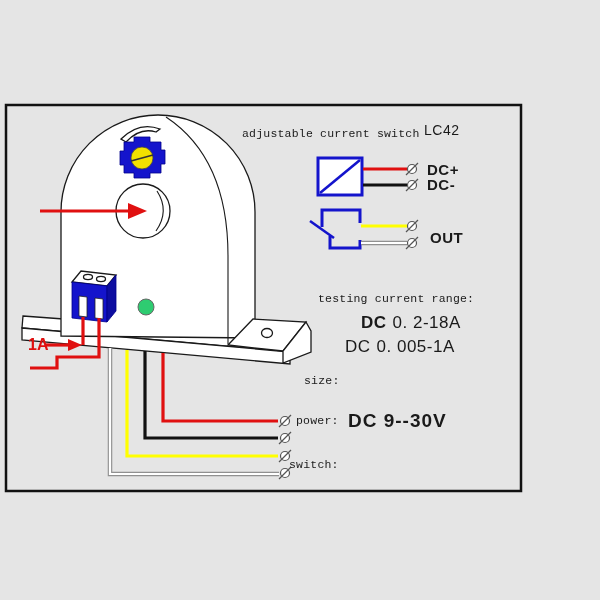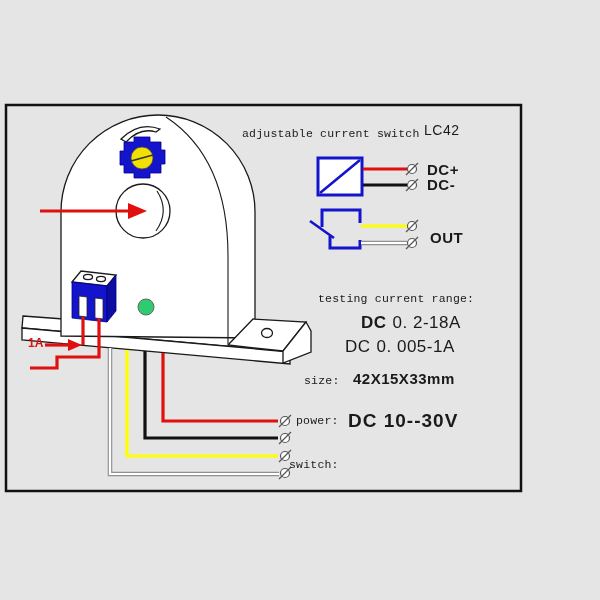--- a/index.html
+++ b/index.html
@@ -13,21 +13,21 @@
   .txt{position:absolute;white-space:nowrap;line-height:1.05;}
   .mono{font-family:"Liberation Mono",monospace;font-size:11.5px;letter-spacing:0.2px;}
   .bold{font-weight:bold;}
   .model{font-size:14px;letter-spacing:0.5px;}
   .conn{font-size:15px;font-weight:bold;letter-spacing:0.5px;}
   .range{font-size:17px;letter-spacing:0.5px;}
   .range .unit{margin-right:6px;}
   .sizeval{font-size:15px;font-weight:bold;letter-spacing:0.5px;}
   .powerval{font-size:19px;font-weight:bold;letter-spacing:1px;}
   .contactval{font-size:17px;font-weight:bold;letter-spacing:0.3px;}
-  .redtxt{color:var(--red);font-size:12px;font-weight:bold;text-align:center;}
+  .redtxt{color:var(--red);font-size:16px;font-weight:bold;text-align:center;}
   .thin{fill:none;stroke:#1a1a1a;stroke-width:1.1px;}
   .whiteface{fill:#ffffff;stroke:#1a1a1a;stroke-width:1.3px;}
   .blueface{fill:var(--blue);stroke:#00008a;stroke-width:0.8px;}
   .bluedark{fill:#0d0da0;stroke:#00008a;stroke-width:0.8px;}
   .bluestroke{fill:none;stroke:var(--blue);stroke-width:3px;}
   .redwire{fill:none;stroke:var(--red);stroke-width:3.2px;}
   .blackwire{fill:none;stroke:var(--wireblack);stroke-width:3.2px;}
   .yellowwire{fill:none;stroke:var(--yellow);stroke-width:3.2px;}
   .whitewire-o{fill:none;stroke:var(--wirewhite-outline);stroke-width:4.5px;}
   .whitewire-i{fill:none;stroke:#ffffff;stroke-width:2.2px;}
@@ -162,21 +162,20 @@
 
   <div class="txt conn" style="left:427px;top:150px;margin-top:12px;">DC+</div>
   <div class="txt conn" style="left:427px;top:177px;">DC-</div>
   <div class="txt conn" style="left:430px;top:230px;">OUT</div>
 
   <div class="txt mono" style="left:318px;top:293px;">testing current range:</div>
   <div class="txt range" style="left:345px;top:314px;margin-left:16px;"><span class="unit bold">DC</span><span>0. 2-18A</span></div>
   <div class="txt range" style="left:345px;top:338px;"><span class="unit">DC</span><span>0. 005-1A</span></div>
 
   <div class="txt mono" style="left:304px;top:375px;">size:</div>
-  <div class="txt sizeval" style="left:353px;top:371px;">42X15X33mm</div>
 
   <div class="txt mono" style="left:296px;top:415px;">power:</div>
-  <div class="txt powerval" style="left:348px;top:411px;">DC 10--30V</div>
+  <div class="txt powerval" style="left:348px;top:411px;">DC 9--30V</div>
 
   <div class="txt mono" style="left:289px;top:459px;">switch:</div>
 
   <div class="txt redtxt" style="left:28px;top:337px;">1A</div>
 </div>
 
 </body></html>

